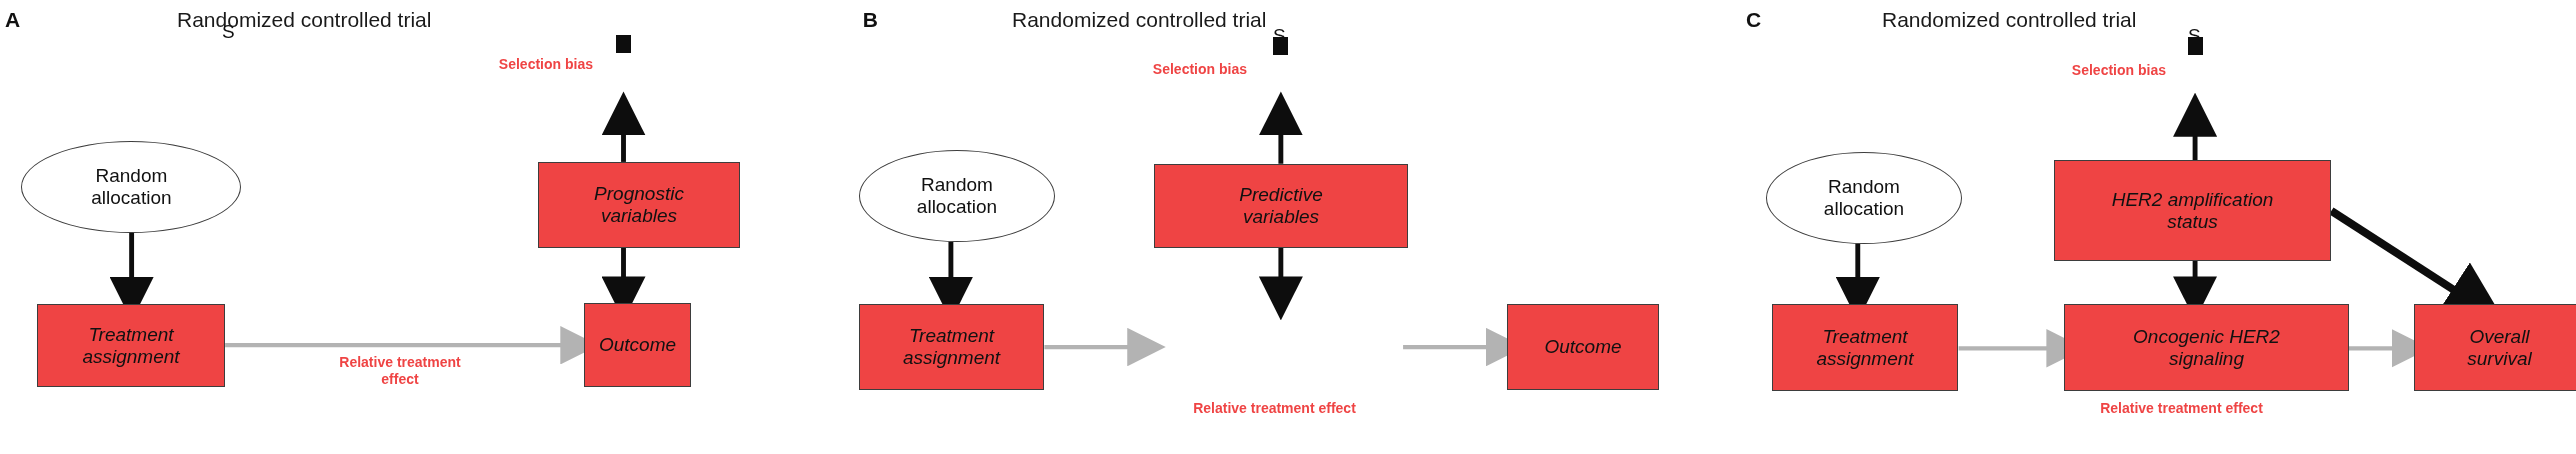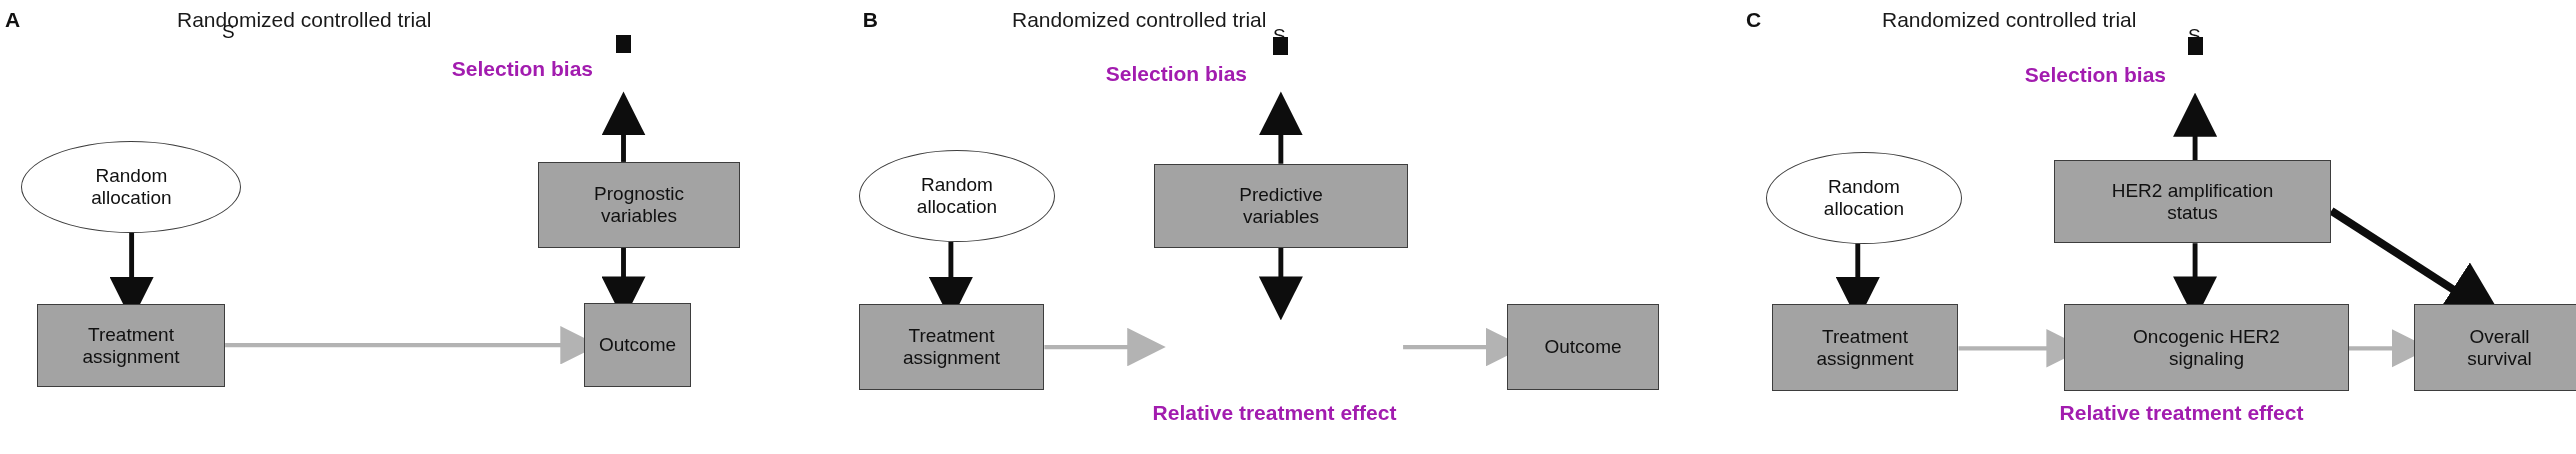--- a/index.html
+++ b/index.html
@@ -38,49 +38,50 @@
     position: absolute;
     font-size: 21px;
     color: #1a1a1a;
     line-height: 1;
     white-space: nowrap;
   }
   .node-box {
     position: absolute;
     box-sizing: border-box;
     border: 1.2px solid #3d3d3d;
-    background: #a3a3a3;
+    background: #ef4444;
     display: flex;
     align-items: center;
     justify-content: center;
     text-align: center;
     font-size: 19px;
     color: #111111;
     line-height: 1.15;
     padding: 1.2px 2.4px;
+    font-style: italic;
   }
   .node-ellipse {
     position: absolute;
     box-sizing: border-box;
     border: 1.2px solid #3d3d3d;
     border-radius: 50%;
     background: #ffffff;
     display: flex;
     align-items: center;
     justify-content: center;
     text-align: center;
     font-size: 19px;
     color: #111111;
     line-height: 1.15;
   }
   .edge-label {
     position: absolute;
-    font-size: 21px;
+    font-size: 14px;
     font-weight: bold;
-    color: #a21caf;
+    color: #ef4444;
     line-height: 1.2;
     text-align: center;
     white-space: pre-line;
   }
   .s-label {
     position: absolute;
     font-size: 19px;
     color: #111111;
     line-height: 1;
   }
@@ -134,20 +135,21 @@
     <div class="edge-label" style="left:422px; top:56px; width:171px; text-align:right;">Selection bias</div>
 
     <div class="node-ellipse" style="left:21.4px; top:141px; width:220px; height:92px;">Random<br>allocation</div>
 
     <div class="node-box" style="left:538px; top:162px; width:202px; height:86px;">Prognostic<br>variables</div>
 
     <div class="node-box" style="left:37px; top:304px; width:188px; height:83px;">Treatment<br>assignment</div>
 
     <div class="node-box" style="left:584px; top:303px; width:107px; height:84px;">Outcome</div>
 
+    <div class="edge-label" style="left:244px; top:354px; width:312px;">Relative treatment<br>effect</div>
   </div>
 
   <div class="panel" id="panel-b">
 
     <svg class="svg-layer" viewBox="0 0 1405 743">
       <defs>
         <marker id="ah-black-b" markerWidth="9" markerHeight="9" refX="4.2" refY="4.5" orient="auto">
           <path d="M0,0 L9,4.5 L0,9 z" fill="#0d0d0d"></path>
         </marker>
         <marker id="ah-gray-b" markerWidth="9" markerHeight="9" refX="4.2" refY="4.5" orient="auto">
@@ -221,21 +223,21 @@
     <div class="panel-title" style="left:165px; top:8.6px;">Randomized controlled trial</div>
 
     <div class="s-label" style="left:471px; top:26px;">S</div>
 
     <div class="s-square" style="left:471px; top:37px; width:14.7px; height:18.3px;"></div>
 
     <div class="edge-label" style="left:275px; top:62px; width:174px; text-align:right;">Selection bias</div>
 
     <div class="node-ellipse" style="left:49px; top:152px; width:196px; height:92px;">Random<br>allocation</div>
 
-    <div class="node-box" style="left:337px; top:160px; width:277px; height:83px;">HER2 amplification<br>status</div>
+    <div class="node-box" style="left:337px; top:160px; width:277px; height:101px;">HER2 amplification<br>status</div>
 
     <div class="node-box" style="left:55px; top:304px; width:186px; height:87px;">Treatment<br>assignment</div>
 
     <div class="node-box" style="left:347px; top:304px; width:285px; height:87px;">Oncogenic HER2<br>signaling</div>
 
     <div class="node-box" style="left:697px; top:304px; width:171px; height:87px;">Overall<br>survival</div>
 
     <div class="edge-label" style="left:263px; top:400px; width:403px;">Relative treatment effect</div>
   </div>
 

